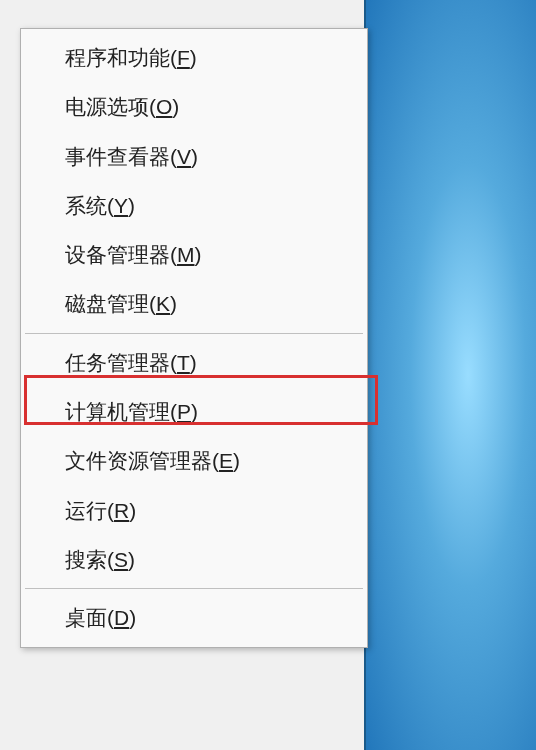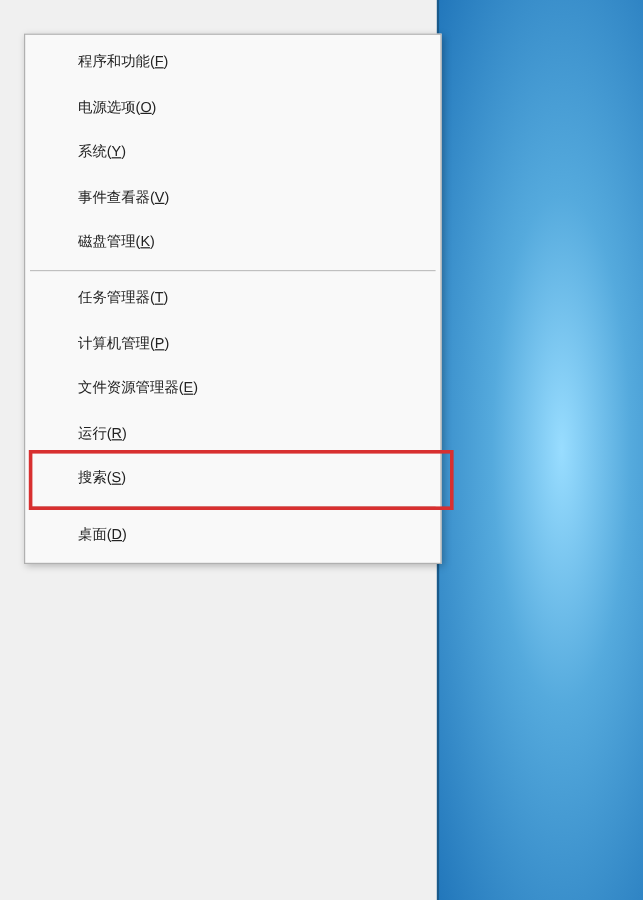--- a/index.html
+++ b/index.html
@@ -25,21 +25,21 @@
       top: 28px;
       left: 20px;
       width: 348px;
       background: #f9f9f9;
       border: 1px solid #b0b0b0;
       box-shadow: 2px 2px 6px rgba(0,0,0,0.25);
       padding: 4px 2px;
     }
     .menu-item {
       padding: 11px 10px 11px 42px;
-      font-size: 12px;
+      font-size: 21px;
       color: #222;
       cursor: default;
       line-height: 1.3;
       white-space: nowrap;
     }
     .menu-separator {
       height: 1px;
       background: #c0c0c0;
       margin: 4px 2px;
     }
@@ -58,22 +58,23 @@
     }
   </style>
 </head>
 <body>
 
 <div class="desktop-bg"></div>
 
 <div class="context-menu" id="menu-root">
     <div class="menu-item"><span>程序和功能</span><span>(</span><span class="mnemonic">F</span><span>)</span></div>
     <div class="menu-item"><span>电源选项</span><span>(</span><span class="mnemonic">O</span><span>)</span></div>
+    <div class="menu-item"><span>事件查看器</span><span>(</span><span class="mnemonic">V</span><span>)</span></div>
     <div class="menu-item"><span>系统</span><span>(</span><span class="mnemonic">Y</span><span>)</span></div>
-    <div class="menu-item"><span>事件查看器</span><span>(</span><span class="mnemonic">V</span><span>)</span></div>
+    <div class="menu-item"><span>设备管理器</span><span>(</span><span class="mnemonic">M</span><span>)</span></div>
     <div class="menu-item"><span>磁盘管理</span><span>(</span><span class="mnemonic">K</span><span>)</span></div>
     <div class="menu-separator"></div>
     <div class="menu-item"><span>任务管理器</span><span>(</span><span class="mnemonic">T</span><span>)</span></div>
     <div class="menu-item"><span>计算机管理</span><span>(</span><span class="mnemonic">P</span><span>)</span></div>
     <div class="menu-item"><span>文件资源管理器</span><span>(</span><span class="mnemonic">E</span><span>)</span></div>
     <div class="menu-item"><span>运行</span><span>(</span><span class="mnemonic">R</span><span>)</span></div>
     <div class="menu-item"><span>搜索</span><span>(</span><span class="mnemonic">S</span><span>)</span></div>
     <div class="menu-separator"></div>
     <div class="menu-item"><span>桌面</span><span>(</span><span class="mnemonic">D</span><span>)</span></div>
   </div>

